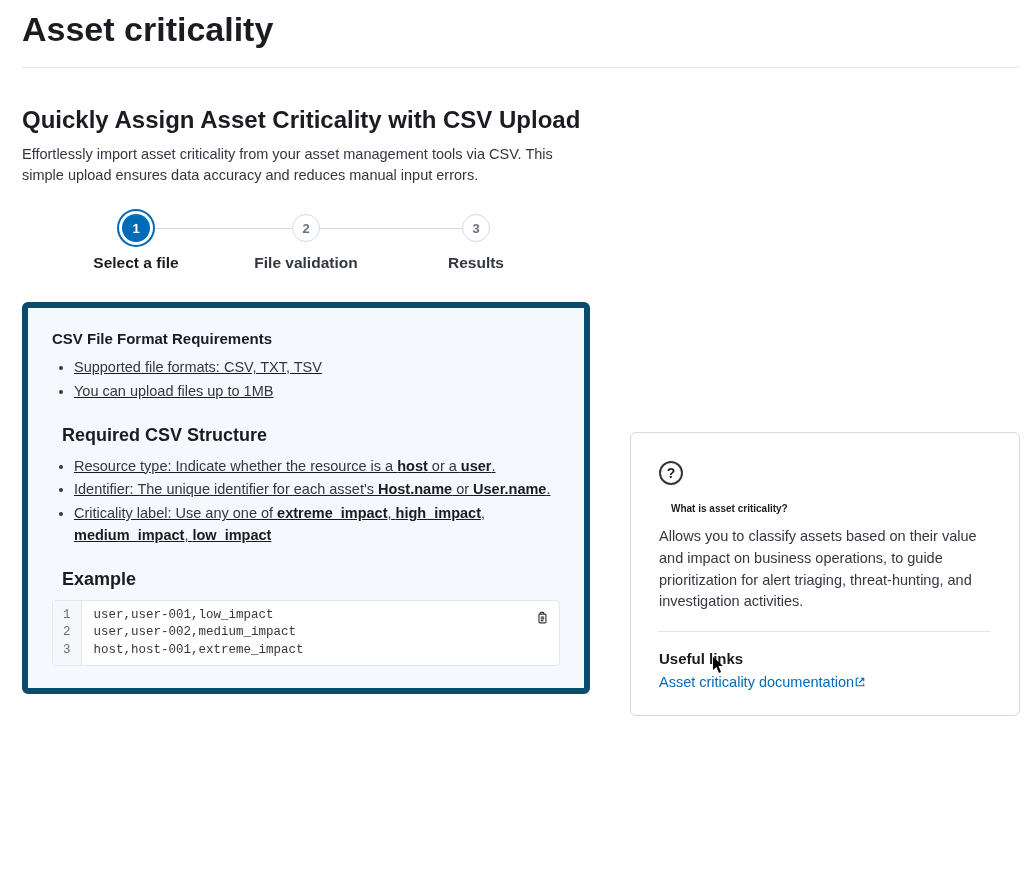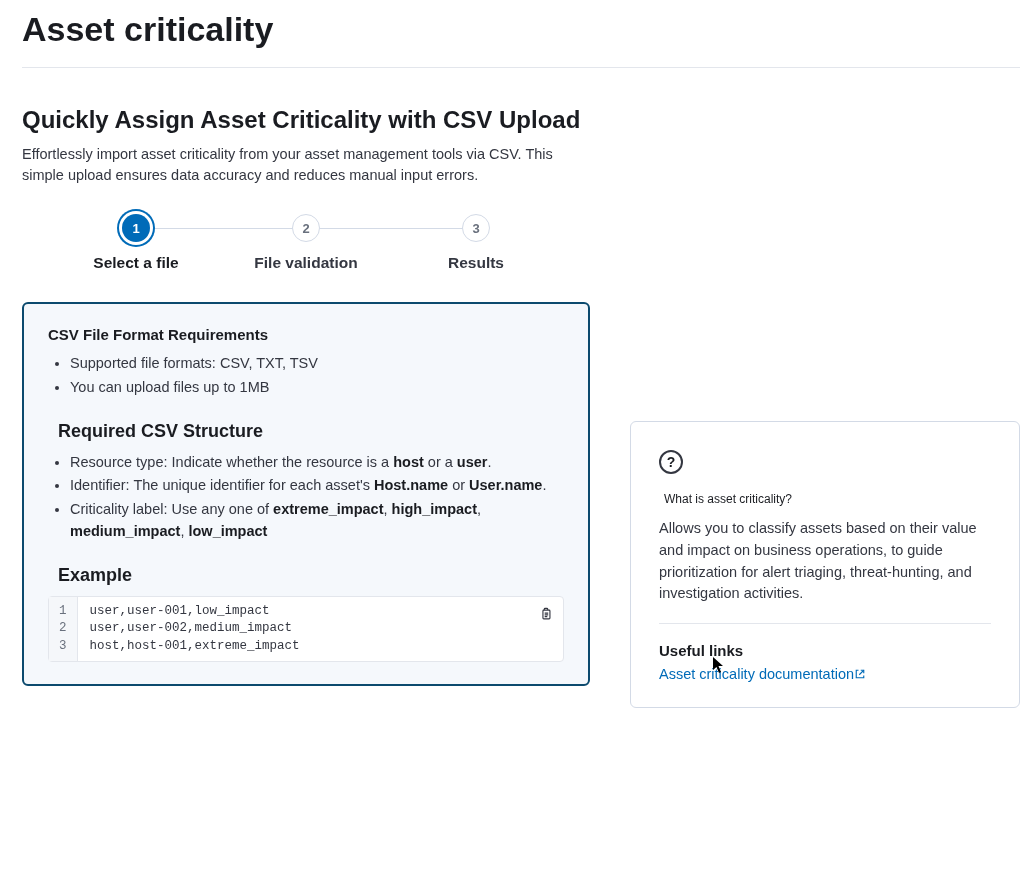--- a/index.html
+++ b/index.html
@@ -89,38 +89,39 @@
     width: 100%;
     height: 1px;
     background: #d3dae6;
     z-index: 1;
   }
   .step:last-child .step-line { display:none; }
 
   
   .panel {
     background: #f5f8fc;
-    border: 2px solid #0c4a6e;
+    border: 6px solid #0c4a6e;
     border-radius: 6px;
     padding: 22px 24px;
     margin-bottom: 22px;
   }
   .panel h3 {
     font-size: 15px;
     font-weight: 700;
     margin: 0 0 10px 0;
   }
   .panel h4 {
     font-size: 18px;
     font-weight: 700;
     margin: 22px 0 10px 10px;
   }
   .panel ul {
     margin: 0 0 6px 0;
     padding-left: 22px;
+    text-decoration: underline;
   }
   .panel li {
     font-size: 14.5px;
     line-height: 1.5;
     color: #343741;
     margin-bottom: 2px;
   }
   .panel li b, .panel li strong { font-weight: 700; color: #1a1c21; }
 
   .codeblock {
@@ -185,23 +186,23 @@
   .card .q-icon {
     width: 24px; height: 24px;
     border: 2px solid #343741;
     border-radius: 50%;
     display: flex; align-items:center; justify-content:center;
     font-weight: 700;
     font-size: 14px;
     margin-bottom: 18px;
   }
   .card h3 {
-    font-size: 12px;
-    font-weight: 400;
-    margin: 0 0 12px 5px;
+    font-size: 10px;
+    font-weight: 700;
+    margin: 0 0 12px 12px;
   }
   .card p {
     font-size: 14.5px;
     line-height: 1.5;
     color: #343741;
     margin: 0 0 18px 0;
   }
   .card hr {
     border: none;
     border-top: 1px solid #e3e6ec;

